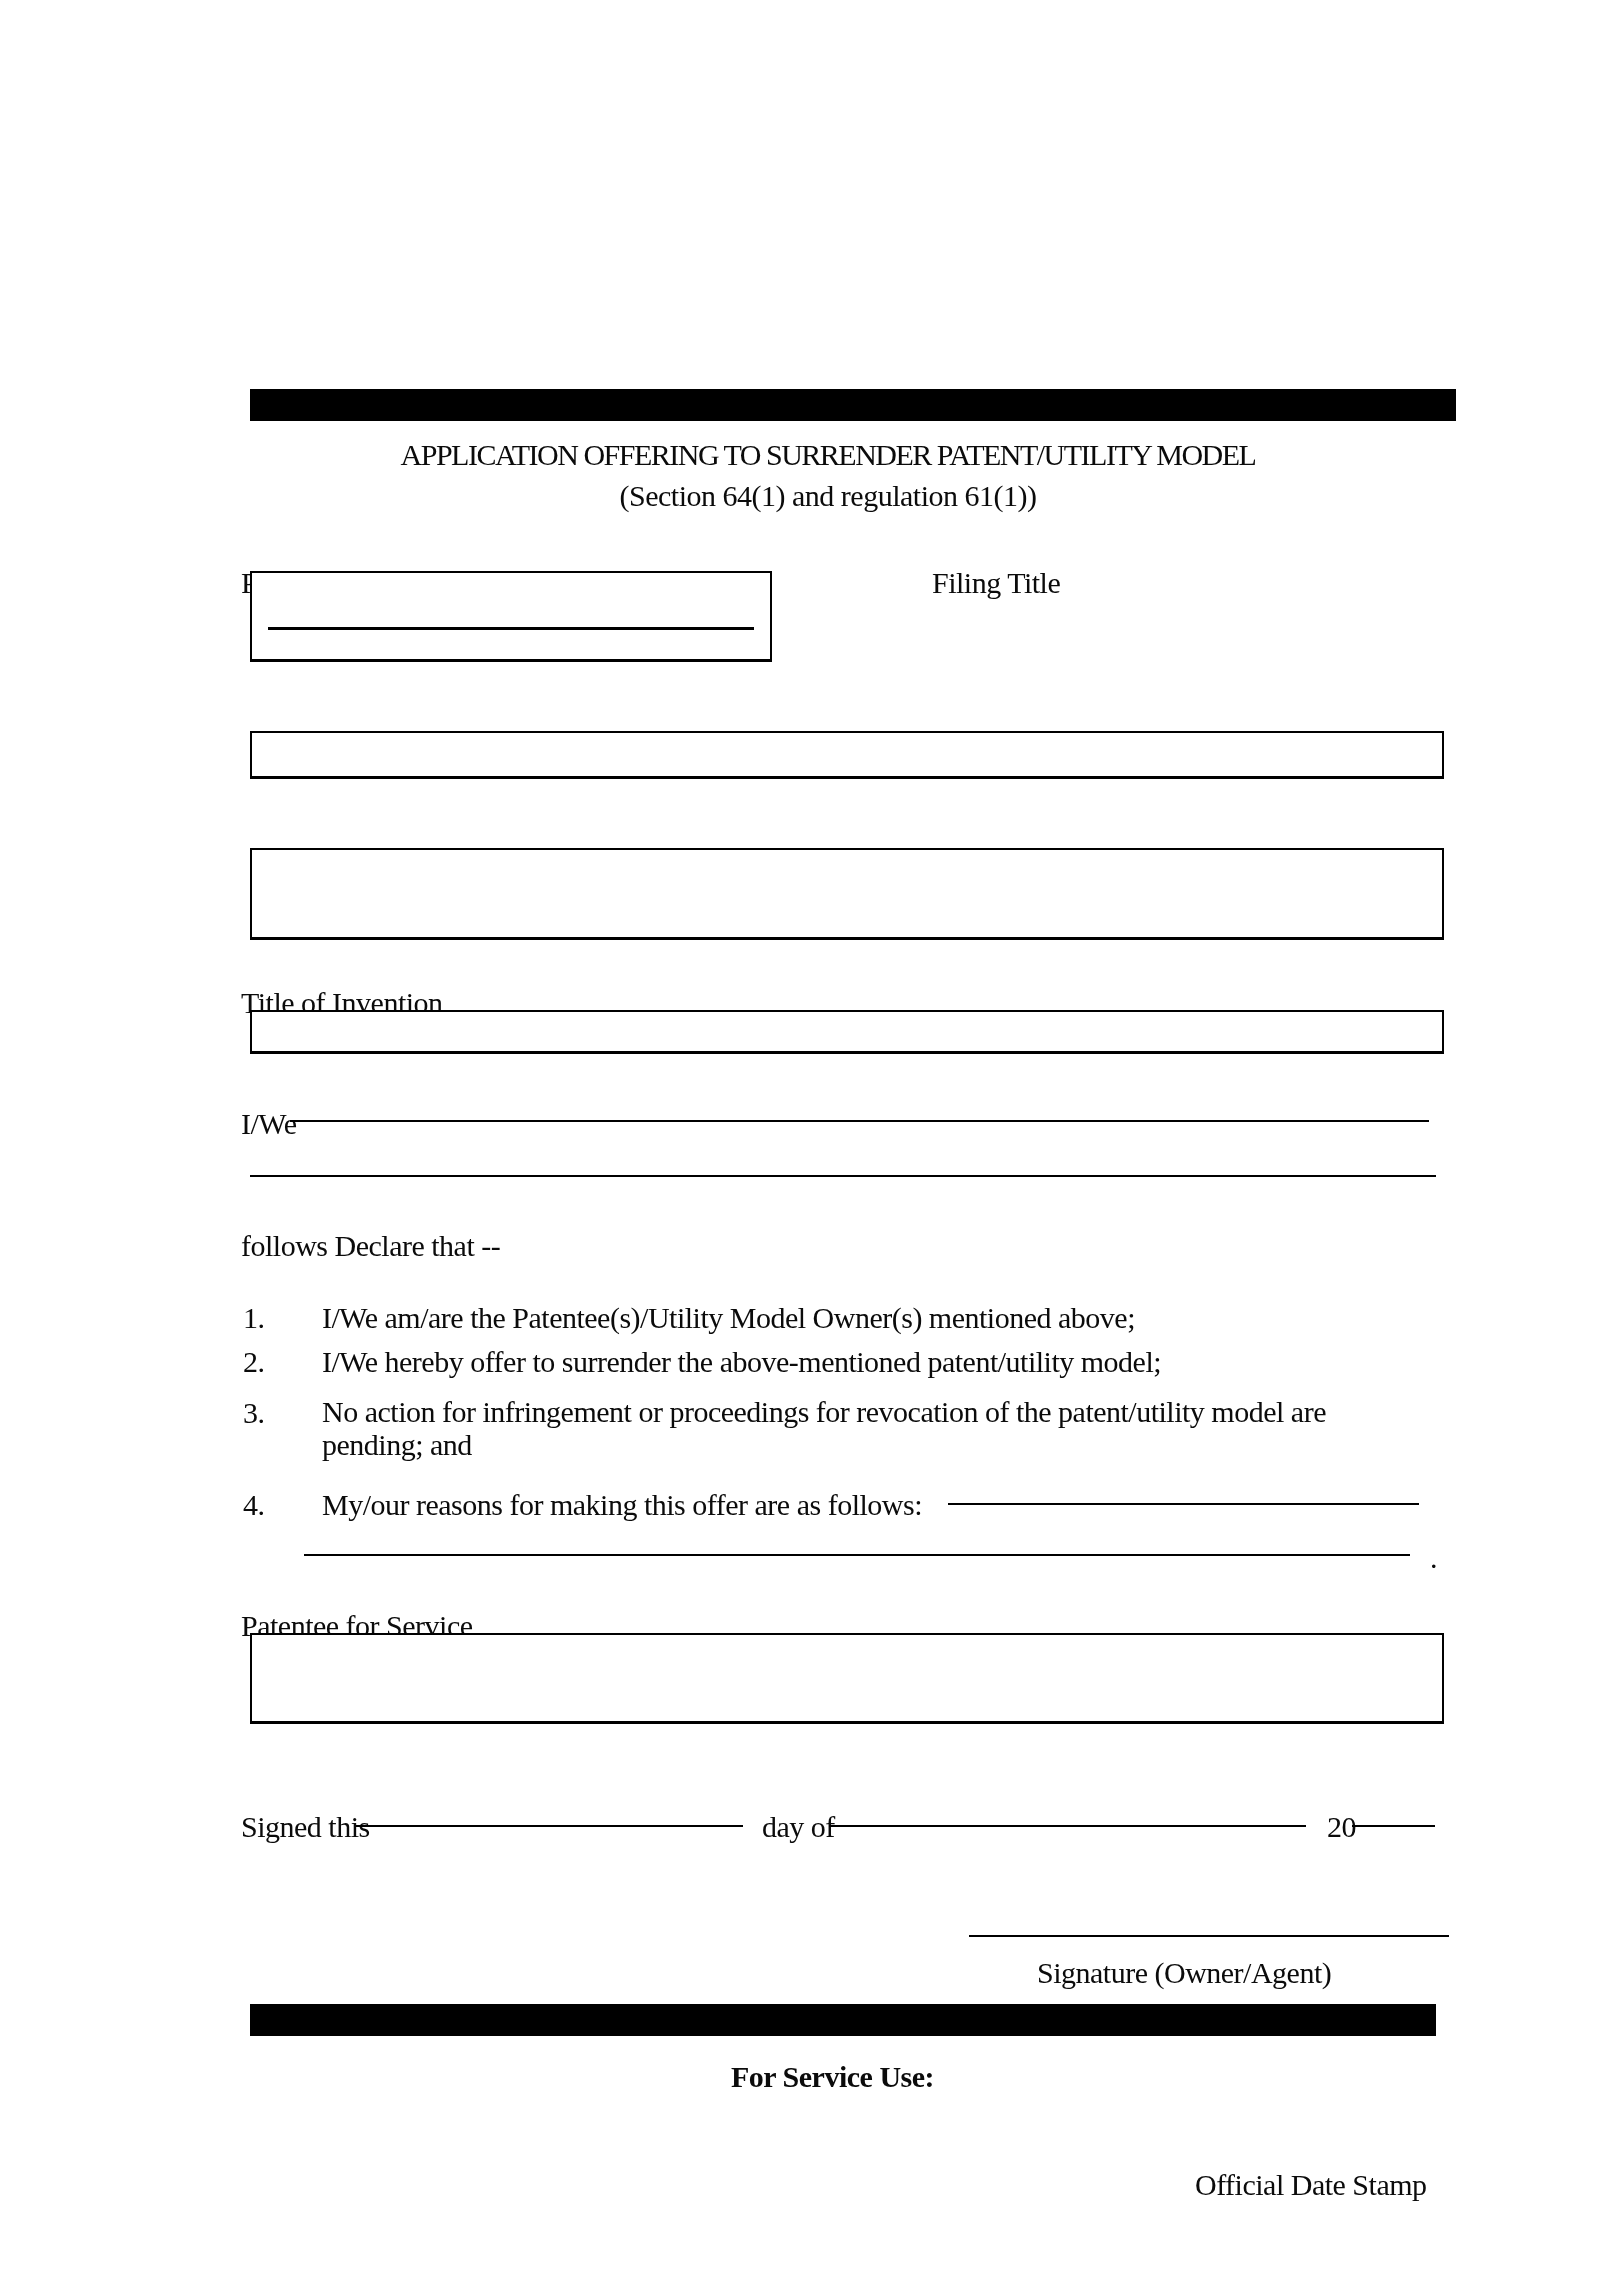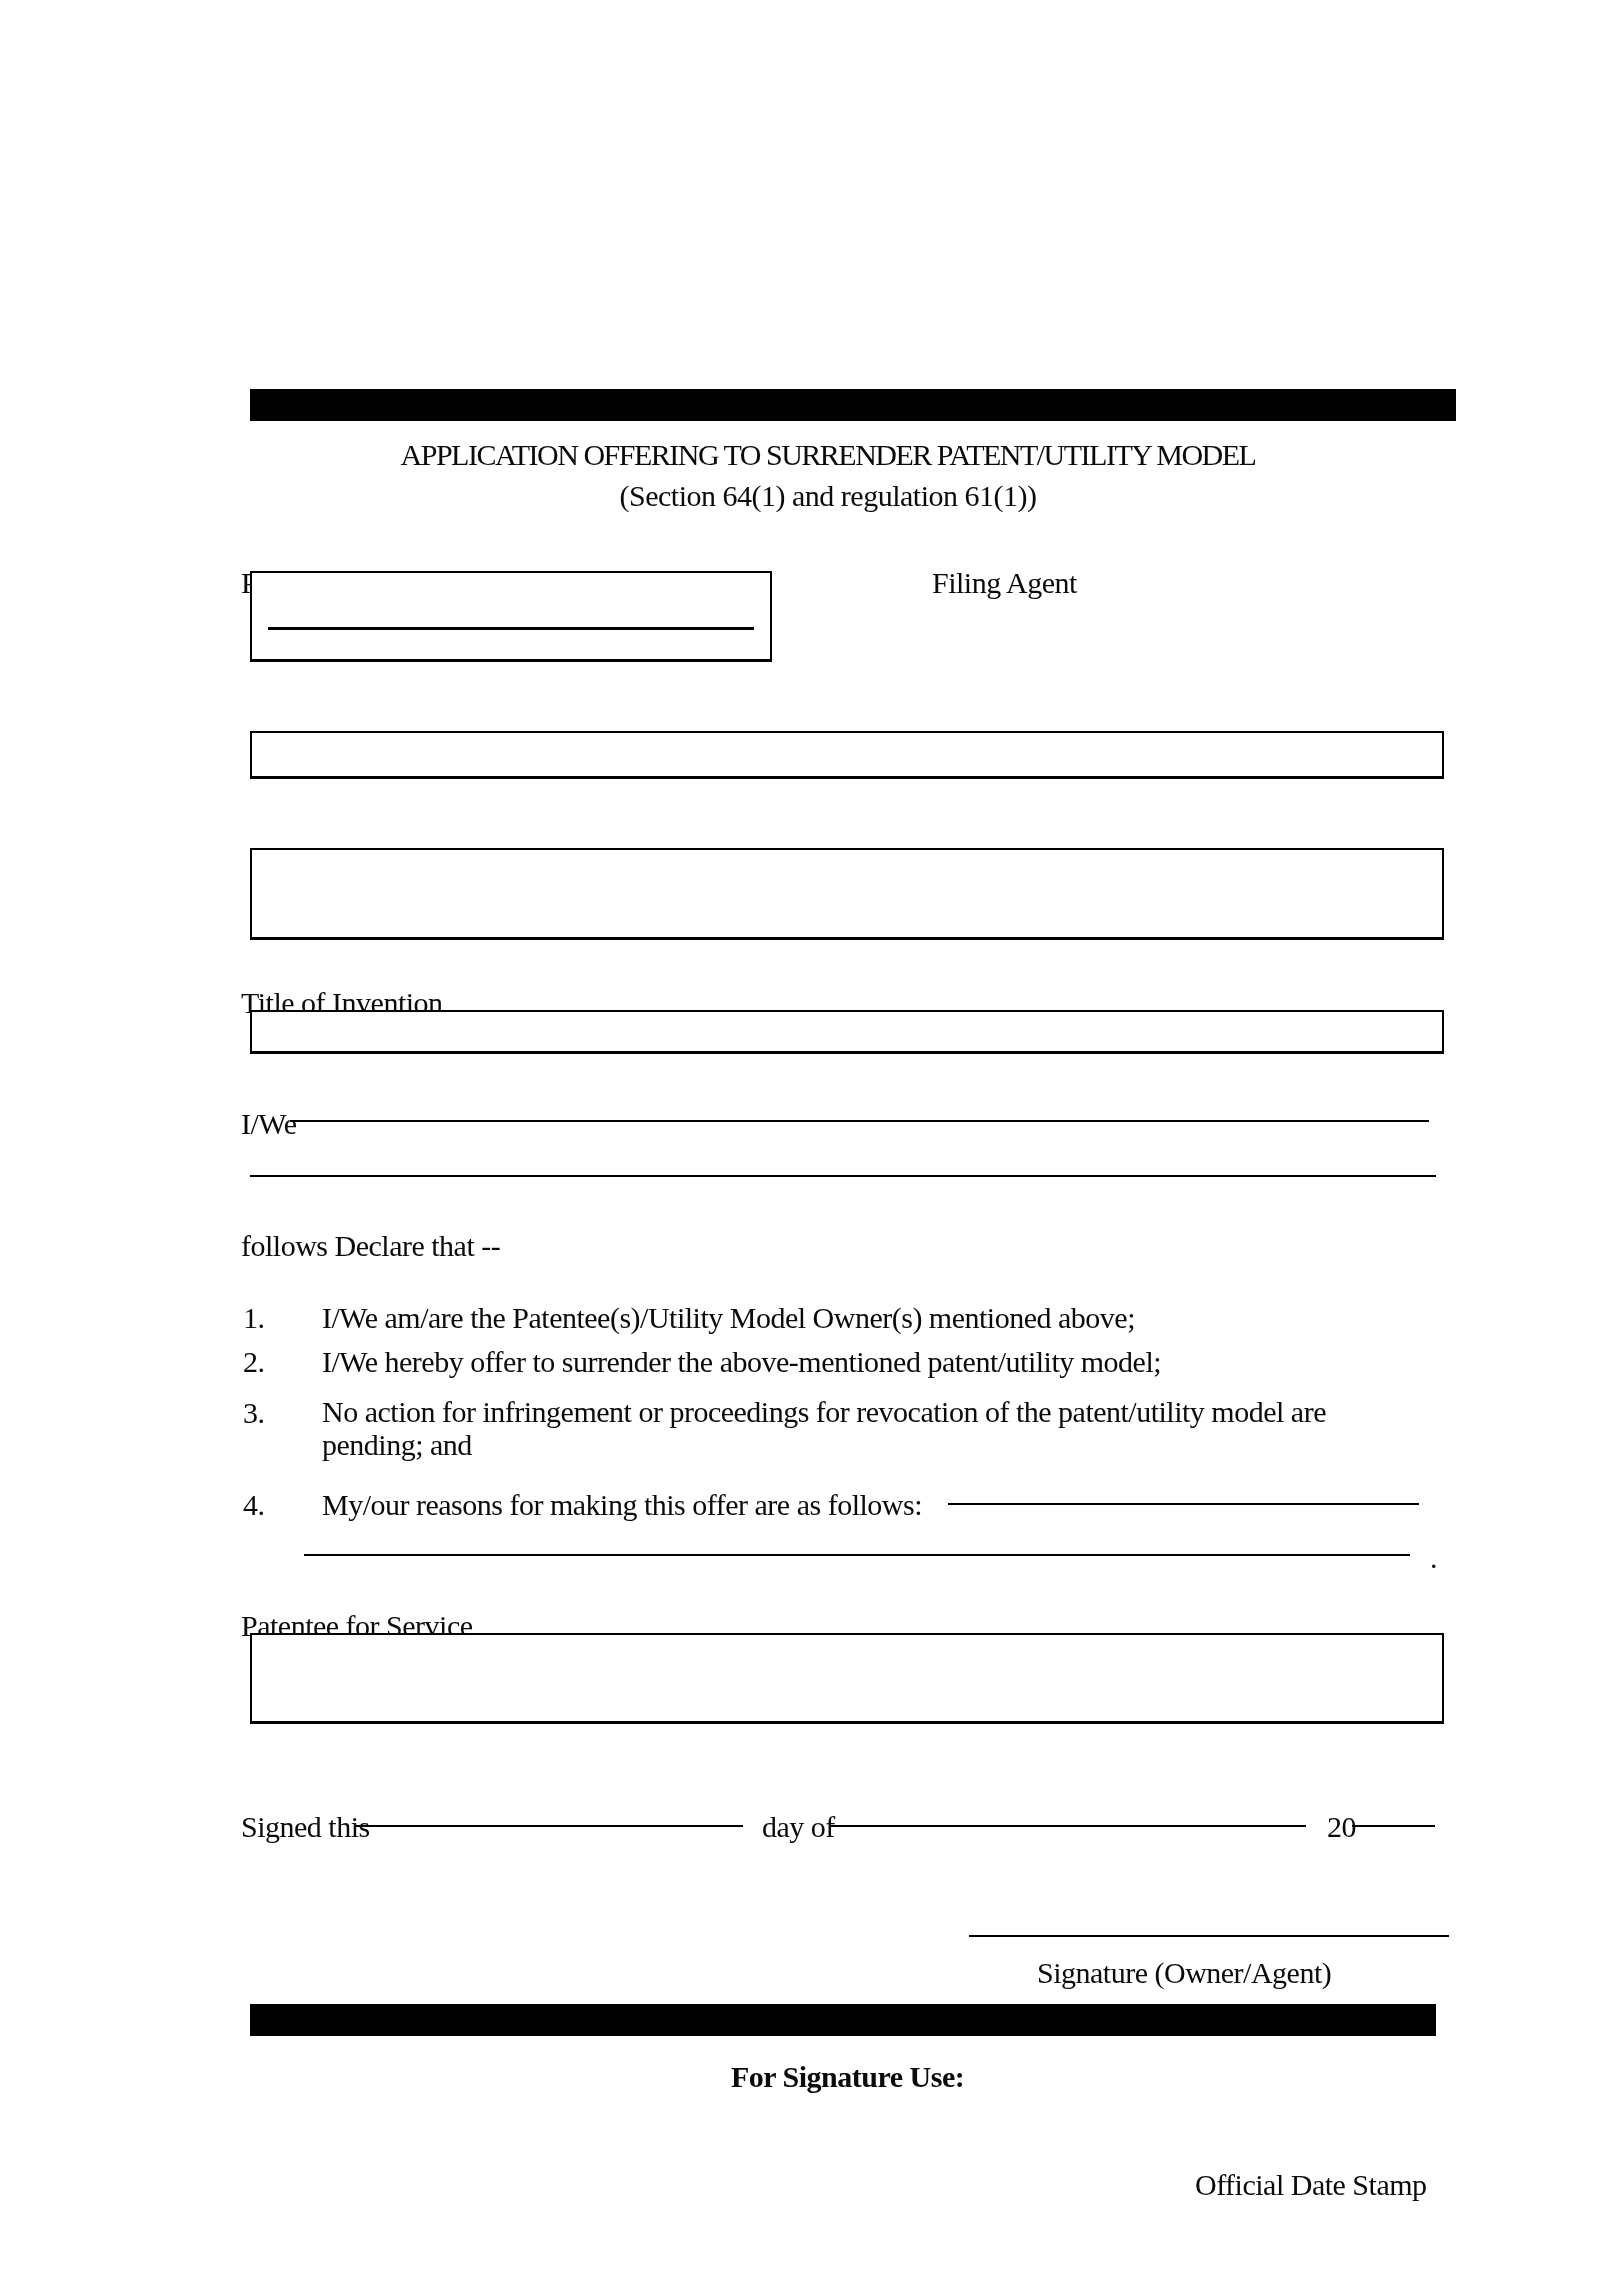--- a/index.html
+++ b/index.html
@@ -43,21 +43,21 @@
 <body>
 
 <div class="page">
 
   <div class="rule" style="left:218px; top:357px; width:1206px; height:4.9px;"></div>
 
   <div class="abs title" style="left:193px; top:390px; width:1206px;">APPLICATION OFFERING TO SURRENDER PATENT/UTILITY MODEL</div>
   <div class="abs subtitle" style="left:193px; top:431px; width:1206px;">(Section 64(1) and regulation 61(1))</div>
 
   <div class="abs lbl" style="left:193px; top:517px;">Patent/Declare Model No.</div>
-  <div class="abs lbl" style="left:884px; top:517px;">Filing Agent</div>
+  <div class="abs lbl" style="left:884px; top:517px;">Filing Title</div>
 
   <div class="box" style="left:218px; top:539px; width:522px; height:91px;">
     <div class="patent-row1"></div>
     <div class="patent-row2"></div>
   </div>
 
   <div class="box" style="left:218px; top:699px; width:1194px; height:48px;"></div>
 
   <div class="box" style="left:218px; top:816px; width:1194px; height:92px;"></div>
 
@@ -92,17 +92,17 @@
   <div class="blank" style="left:324px; top:1761px; width:387px;"></div>
   <div class="abs lbl" style="left:714px; top:1761px;">day of</div>
   <div class="blank" style="left:797px; top:1761px; width:477px;"></div>
   <div class="abs lbl" style="left:1279px; top:1761px;">20</div>
   <div class="blank" style="left:1320px; top:1761px; width:83px;"></div>
 
   <div class="blank thin" style="left:937px; top:1871px; width:480px;"></div>
   <div class="abs lbl" style="left:989px; top:1907px;">Signature (Owner/Agent)</div>
 
   <div class="rule" style="left:218px; top:1972px; width:1186px; height:2.9px;"></div>
-  <div class="abs lbl bold" style="left:683px; top:2011px;">For Signature Use:</div>
+  <div class="abs lbl bold" style="left:683px; top:2011px;">For Service Use:</div>
   <div class="abs lbl" style="left:1147px; top:2119px;">Official Date Stamp</div>
 
 </div>
 
 
 </body></html>

